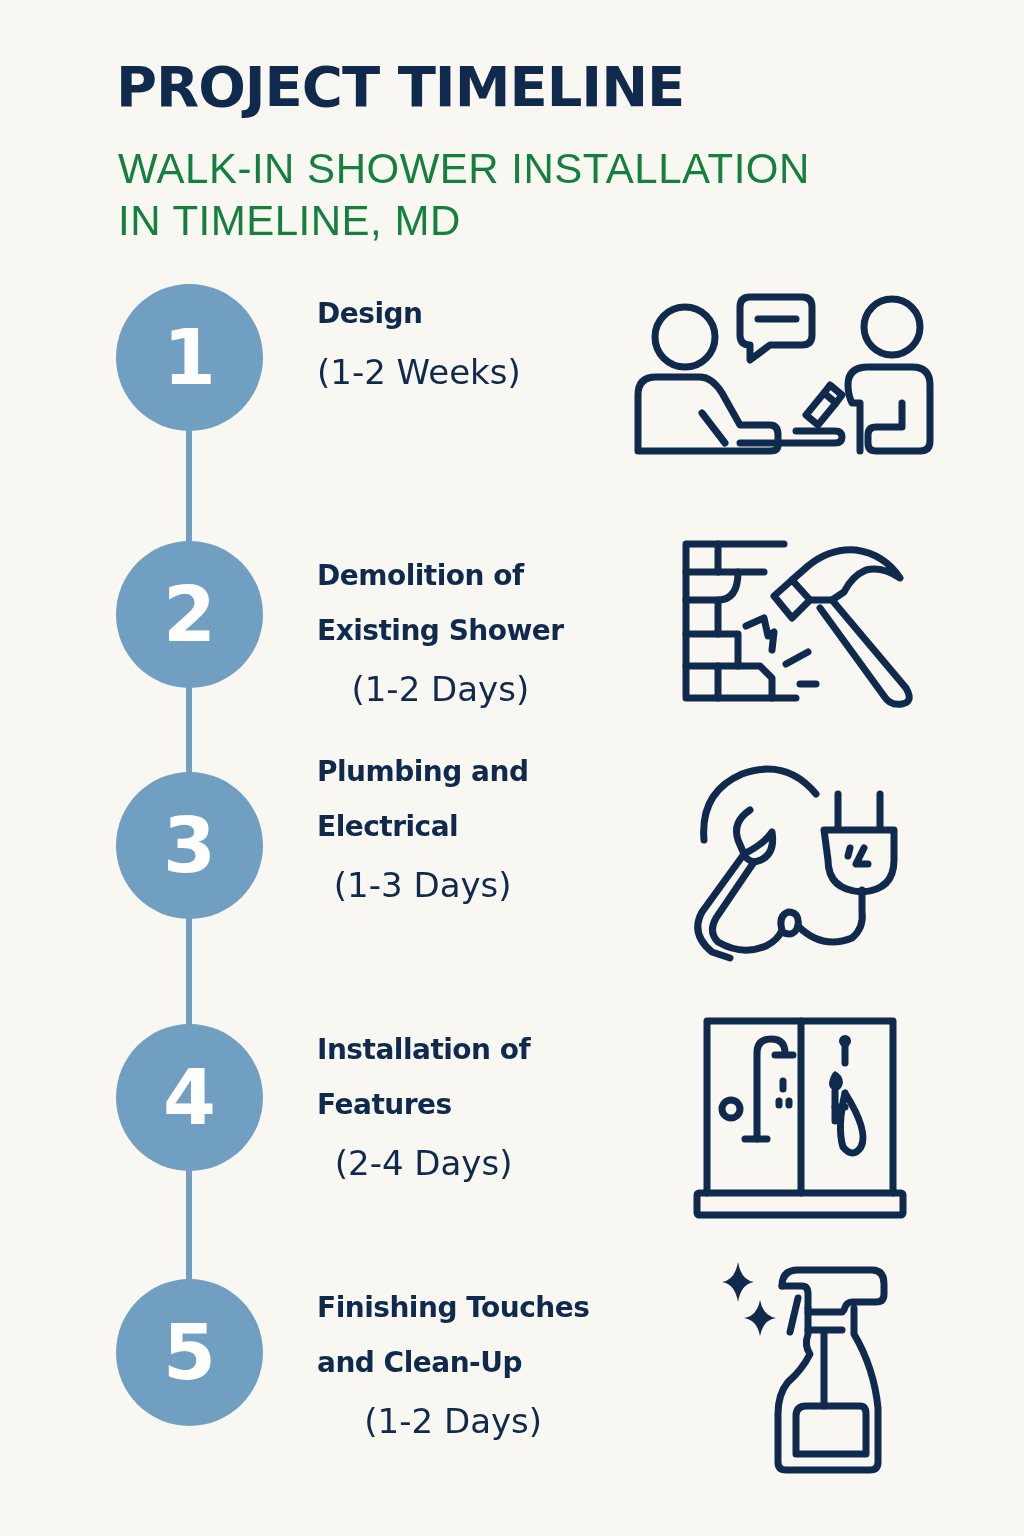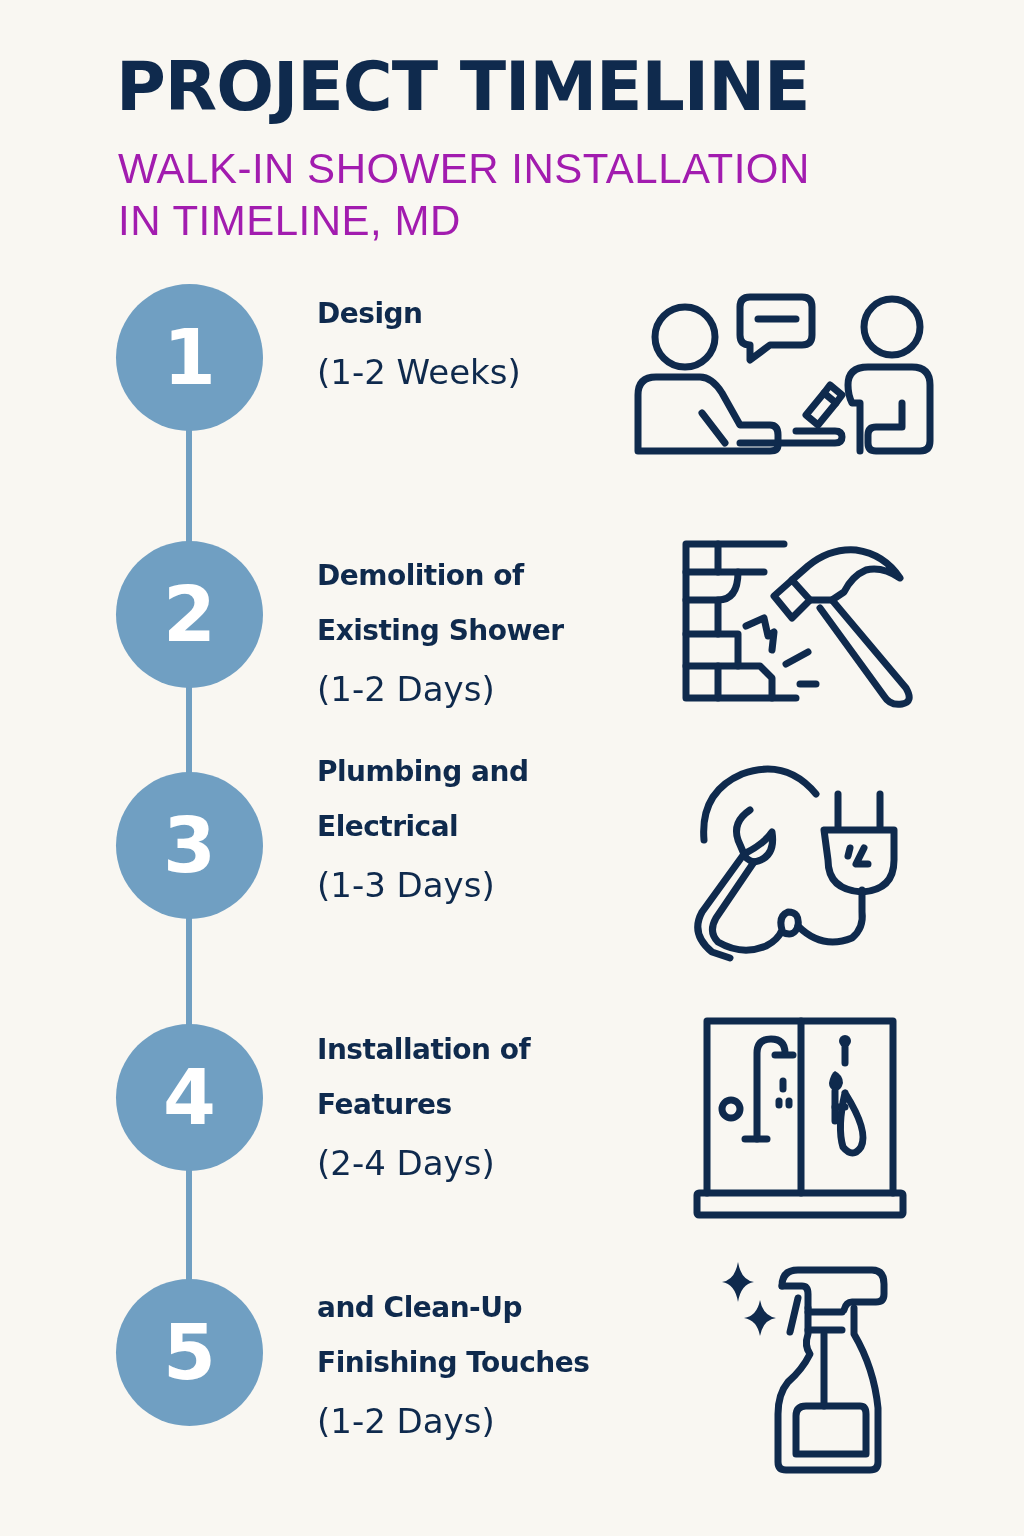--- a/index.html
+++ b/index.html
@@ -13,36 +13,36 @@
       position: relative;
       font-family: "DejaVu Sans", "Liberation Sans", sans-serif;
       color: #0f2a4d;
     }
     .title {
       position: absolute;
       left: 116px;
       top: 42px;
       font-family: "DejaVu Sans", sans-serif;
       font-weight: bold;
-      font-size: 68px;
+      font-size: 56px;
       line-height: 90px;
       letter-spacing: -1px;
       color: #0f2a4d;
       white-space: nowrap;
     }
     .subtitle {
       position: absolute;
       left: 118px;
       top: 143px;
       font-family: "Liberation Sans", sans-serif;
       font-weight: normal;
       font-size: 42px;
       line-height: 52px;
       letter-spacing: 0.5px;
-      color: #a21caf;
+      color: #15803d;
       white-space: nowrap;
     }
     .timeline-line {
       position: absolute;
       left: 186px;
       top: 358px;
       width: 6px;
       height: 994px;
       background: #709fc2;
     }
@@ -77,20 +77,21 @@
       letter-spacing: -0.5px;
       white-space: nowrap;
     }
     .step-duration {
       font-family: "DejaVu Sans", sans-serif;
       font-weight: normal;
       font-size: 34px;
       line-height: 46px;
       margin-top: 8px;
       white-space: nowrap;
+      text-align: center;
     }
     .icon {
       position: absolute;
     }
     .icon svg {
       width: 100%;
       height: 100%;
       display: block;
     }
     .icon svg * {
@@ -232,22 +233,22 @@
     <path d="M142 78 V108"></path>
     <path d="M142 94 H152"></path>
     <path d="M152 80 Q176 118 168 134 Q160 146 150 134 Q144 114 152 80"></path>
   </svg>
 </div>
 
 <div class="step-circle" style="top:1279px;">
   <span class="step-number">5</span>
 </div>
 <div class="step-text" style="top:1280px;">
+  <div class="step-title">Finishing Touches</div>
   <div class="step-title">and Clean-Up</div>
-  <div class="step-title">Finishing Touches</div>
   <div class="step-duration">(1-2 Days)</div>
 </div>
 <div class="icon" style="left:712px; top:1258px; width:180px; height:220px;">
   <svg viewBox="0 0 180 220">
 
     <path class="filled" d="M26 4 Q29 22 42 24 Q29 26 26 44 Q23 26 10 24 Q23 22 26 4 Z"></path>
     <path class="filled" d="M48 42 Q51 58 64 60 Q51 62 48 78 Q45 62 32 60 Q45 58 48 42 Z"></path>
 
     <path d="M70 28 Q70 12 86 12 H160 Q172 12 172 26 V36 Q172 44 164 44 H140 Q134 44 132 52"></path>
     <path d="M70 28 H90 Q96 28 96 36 V50"></path>

